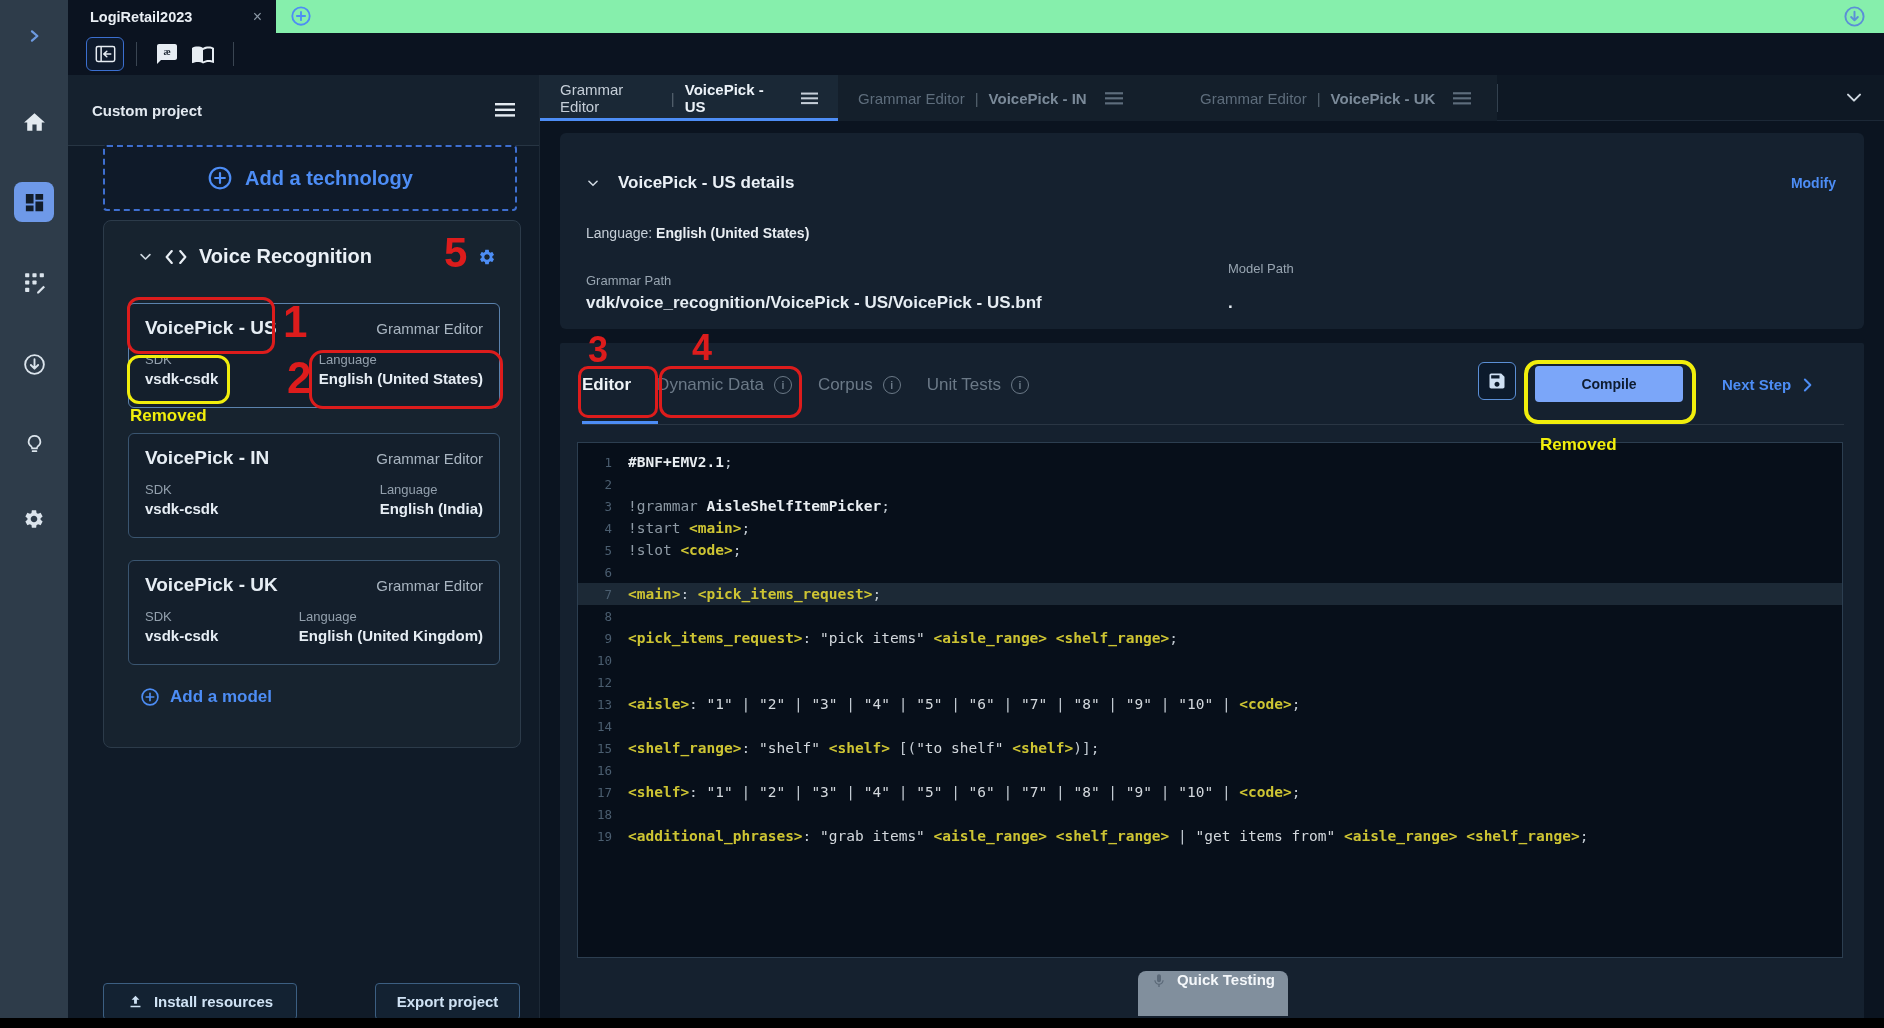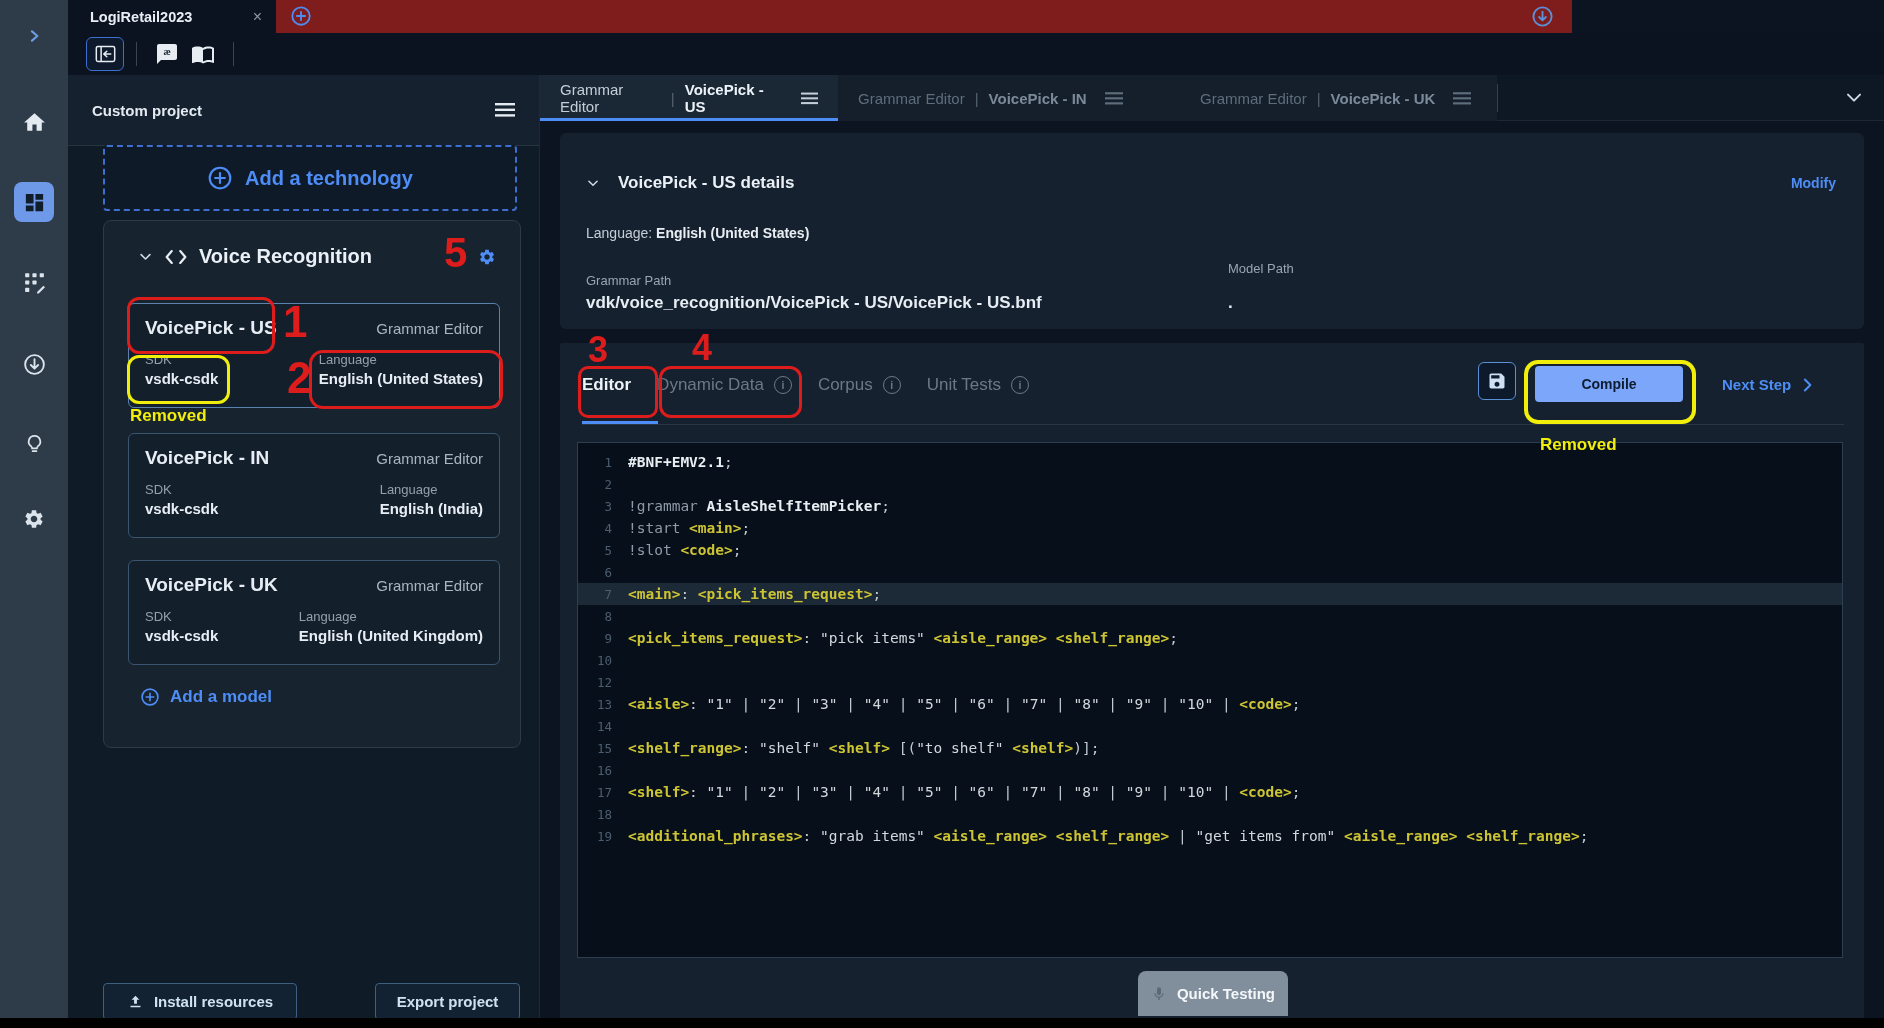--- a/index.html
+++ b/index.html
@@ -7,21 +7,21 @@
        font-family:"Liberation Sans",sans-serif;color:#e8eef4;}
   svg{display:block;}
 
   
   .rail{position:absolute;left:0;top:0;width:68px;height:1018px;background:#2e3c4a;}
   .rail-it{position:absolute;left:0;width:68px;display:flex;justify-content:center;cursor:pointer;}
   .rail-tile{position:absolute;left:14px;top:182px;width:40px;height:40px;background:#6e99e8;
              border-radius:8px;display:flex;align-items:center;justify-content:center;cursor:pointer;}
 
   
-  .titlebar{position:absolute;left:68px;top:0;width:1504px;height:33px;background:#7f1d1d;}
+  .titlebar{position:absolute;left:68px;top:0;width:1816px;height:33px;background:#86efac;}
   .projtab{position:absolute;left:0;top:0;width:208px;height:33px;background:#0b1320;
            display:flex;align-items:center;padding:0 14px 0 22px;box-sizing:border-box;}
   .projtab .t{font-weight:bold;font-size:14.5px;color:#e9eef4;}
   .projtab .x{margin-left:auto;color:#8b98a5;font-size:16px;line-height:1;cursor:pointer;}
   .addtab{position:absolute;left:222px;top:5px;cursor:pointer;}
   .tb-dl{position:absolute;right:18px;top:5px;cursor:pointer;}
 
   
   .toolbar{position:absolute;left:68px;top:33px;width:1816px;height:42px;background:#0b1320;
            display:flex;align-items:center;}
@@ -111,21 +111,21 @@
   .cl .ln{width:34px;text-align:right;padding-right:16px;color:#4b5e70;font-size:12.5px;flex:none;}
   .cl .ct{font-size:14.5px;white-space:pre;}
   .tk-plain{color:#e9eef2;font-weight:bold;}
   .tk-kw{color:#8e9aa5;}
   .tk-id{color:#e9eef2;font-weight:bold;}
   .tk-tag{color:#cdc433;font-weight:bold;}
   .tk-str{color:#d3d8dd;}
   .tk-p,.tk-sp{color:#c2cad2;}
 
   .quick{position:absolute;left:578px;top:628px;width:150px;height:45px;background:rgba(139,153,167,.92);
-         border-radius:8px 8px 0 0;display:flex;align-items:center;justify-content:center;gap:10px;
+         border-radius:8px 8px 0 0;display:flex;align-items:flex-start;justify-content:center;gap:10px;
          color:#f4f7fa;font-weight:bold;font-size:15px;cursor:pointer;}
 
   .blackbar{position:absolute;left:0;top:1018px;width:1884px;height:10px;background:#000;}
 
   
   .ann{position:absolute;pointer-events:none;}
   .ann-box{position:absolute;box-sizing:border-box;}
   #ab1{left:127px;top:297px;width:148px;height:57px;border:3px solid #dd1c1c;border-radius:12px;}
   #ay1{left:127px;top:355px;width:103px;height:49px;border:3.5px solid #f1ee0c;border-radius:12px;}
   #ab2{left:309px;top:350px;width:194px;height:59px;border:3px solid #dd1c1c;border-radius:14px;}

